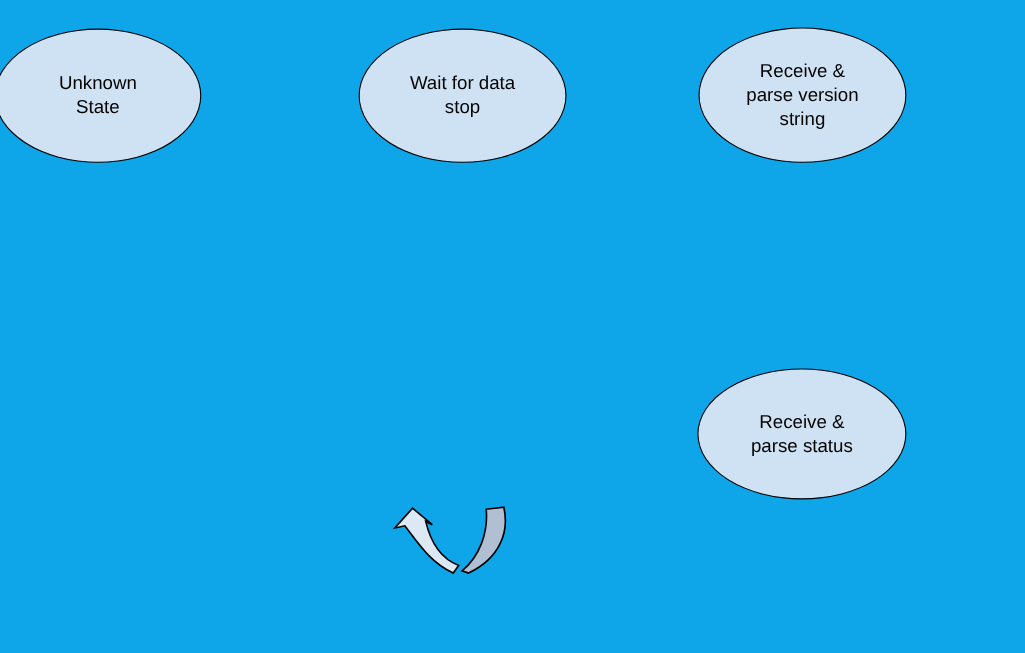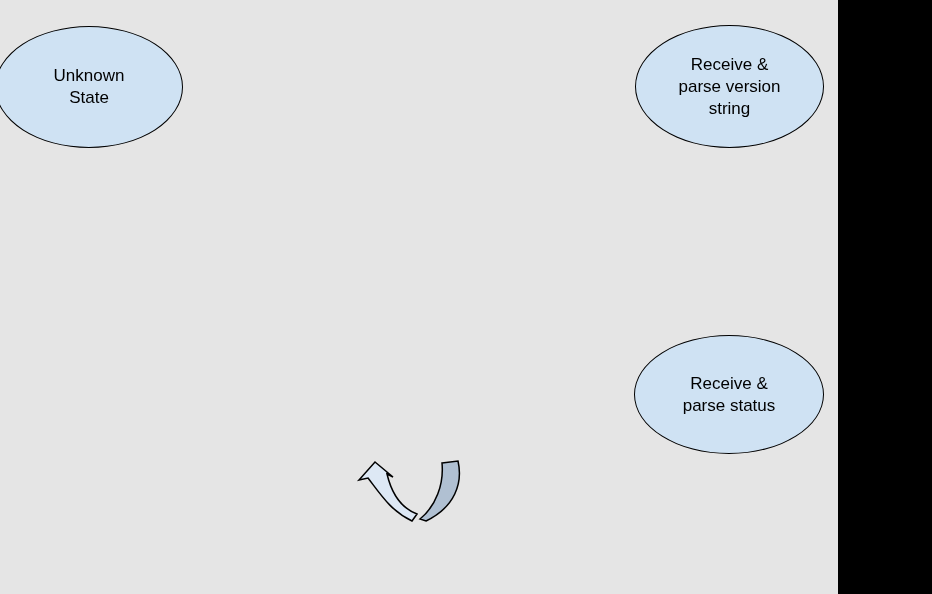--- a/index.html
+++ b/index.html
@@ -1,20 +1,20 @@
 <!DOCTYPE html>
 <html><head>
 <meta charset="utf-8">
 <style>
   html, body { margin: 0; padding: 0; background: #000; }
   .canvas {
     position: relative;
-    width: 838px;
+    width: 932px;
     height: 594px;
-    background: #e5e5e5;
+    background: #0ea5e9;
     overflow: hidden;
     font-family: "Liberation Sans", sans-serif;
   }
   .node {
     position: absolute;
     background: #cfe2f3;
     border: 1.5px solid #000000;
     border-radius: 50%;
     display: flex;
     align-items: center;
@@ -47,20 +47,24 @@
 </head>
 <body>
 
 <div class="canvas">
 
   <div class="node n0">
     <span class="node-label">Unknown
 State</span>
   </div>
 
+  <div class="node n1">
+    <span class="node-label">Wait for data
+stop</span>
+  </div>
 
   <div class="node n2">
     <span class="node-label">Receive &amp;
 parse version
 string</span>
   </div>
 
 
   <div class="node n4">
     <span class="node-label">Receive &amp;

